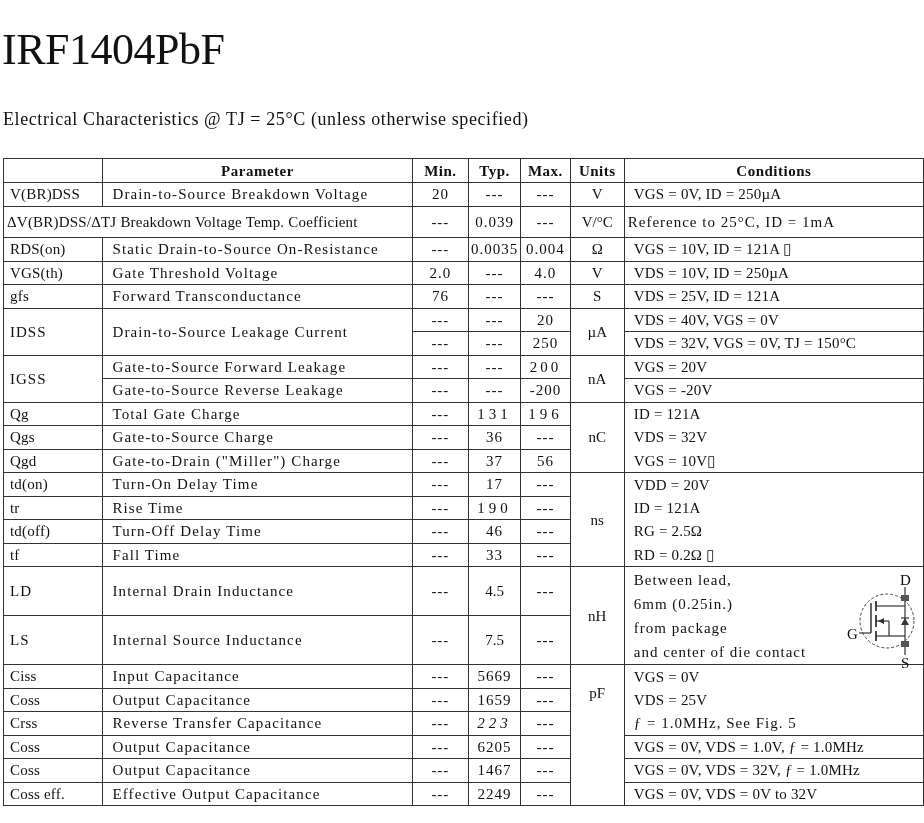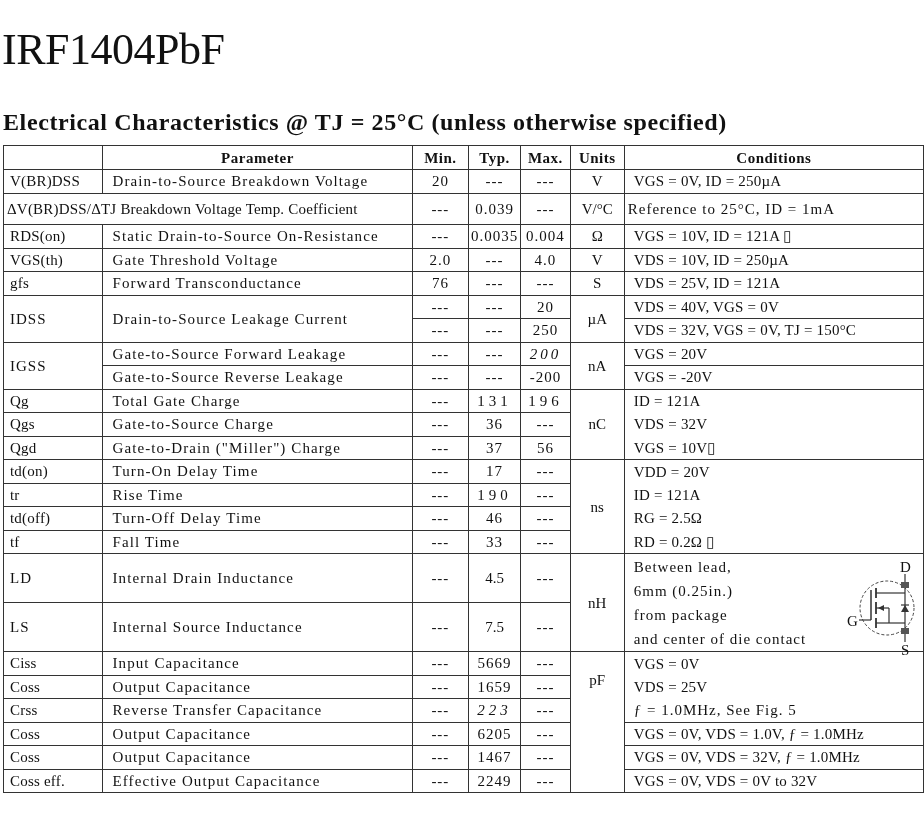--- a/index.html
+++ b/index.html
@@ -1,19 +1,19 @@
 <!DOCTYPE html>
 <html><head>
 <meta charset="utf-8">
 <style>
   html,body{margin:0;padding:0;background:#fff;}
   body{width:924px;height:823px;position:relative;overflow:hidden;font-family:"Liberation Serif","DejaVu Serif",serif;color:#111;}
   .title{position:absolute;left:2px;top:28px;font-size:44px;letter-spacing:-0.5px;font-weight:normal;line-height:1;}
-  .subtitle{position:absolute;left:3px;top:109px;font-size:24px;font-weight:bold;letter-spacing:0.6px;white-space:nowrap;}
-  .tbl{position:absolute;left:3px;top:145px;border-collapse:collapse;table-layout:fixed;font-size:15px;}
+  .subtitle{position:absolute;left:3px;top:109px;font-size:18px;font-weight:normal;letter-spacing:0.6px;white-space:nowrap;}
+  .tbl{position:absolute;left:3px;top:158px;border-collapse:collapse;table-layout:fixed;font-size:15px;}
   .tbl td,.tbl th{border:1.5px solid #333;padding:0 6px;height:22.5px;line-height:20px;white-space:nowrap;overflow:visible;}
   .tbl th{font-weight:bold;font-size:15px;text-align:center;letter-spacing:0.5px;height:23px;}
   .sym{letter-spacing:0.2px;}
   .par{letter-spacing:1.1px;padding-left:9px !important;}
   .num{text-align:center;letter-spacing:1px;}
   .unit{text-align:center;}
   .cond{padding-left:9px !important;letter-spacing:0.2px;}
   .cond.sp{letter-spacing:1px;}
   .noline{border-top:none !important;border-bottom:none !important;}
   .tall2{height:44px !important;}
@@ -112,21 +112,21 @@
       <td class="num">---</td>
       <td class="num">250</td>
       <td class="cond">VDS = 32V, VGS = 0V, TJ = 150°C</td>
     </tr>
 
     <tr>
       <td class="sym" rowspan="2" style="letter-spacing:1px;">IGSS</td>
       <td class="par">Gate-to-Source Forward Leakage</td>
       <td class="num">---</td>
       <td class="num">---</td>
-      <td class="num" style="letter-spacing:3px;font-style:italic;">200</td>
+      <td class="num" style="letter-spacing:3px;">200</td>
       <td class="unit" rowspan="2">nA</td>
       <td class="cond">VGS = 20V</td>
     </tr>
     <tr>
       <td class="par">Gate-to-Source Reverse Leakage</td>
       <td class="num">---</td>
       <td class="num">---</td>
       <td class="num">-200</td>
       <td class="cond">VGS = -20V</td>
     </tr>

